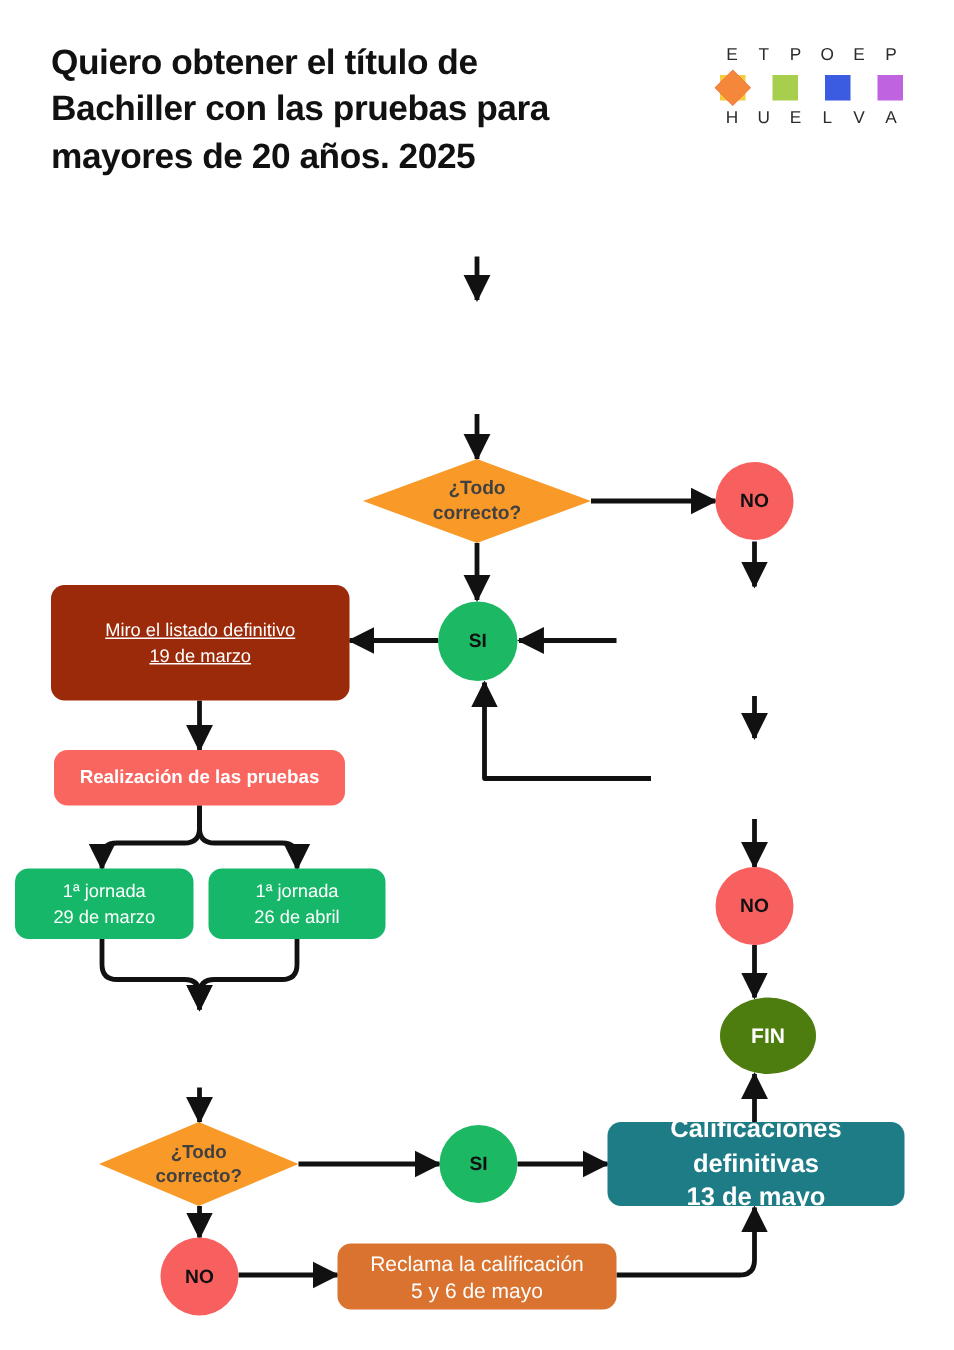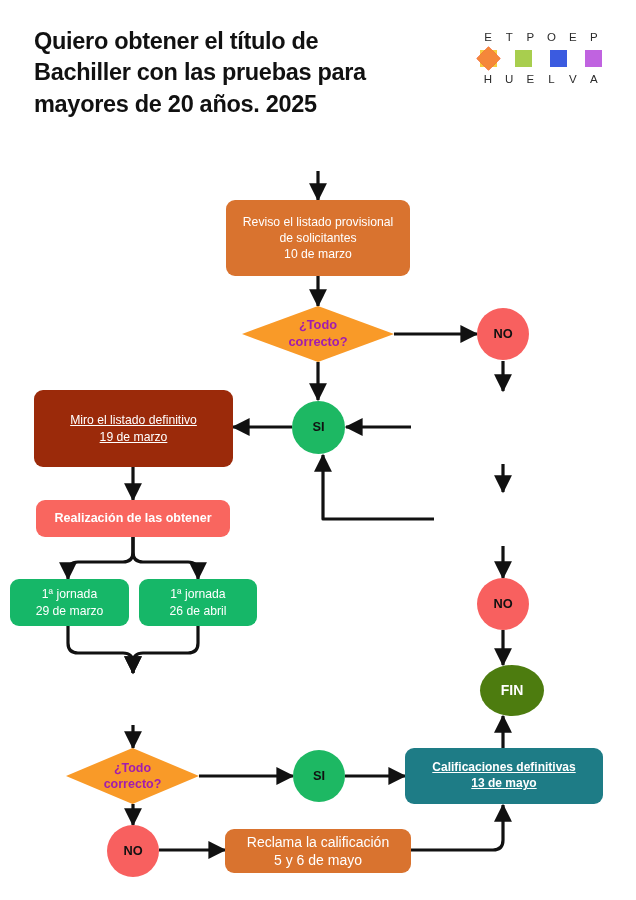--- a/index.html
+++ b/index.html
@@ -118,21 +118,21 @@
     clip-path: polygon(50% 0%, 100% 50%, 50% 100%, 0% 50%);
   }
   .diamond .dlabel {
     position: absolute;
     inset: 0;
     display: flex;
     align-items: center;
     justify-content: center;
     text-align: center;
     font-weight: bold;
-    color: #a21caf;
+    color: #404040;
     white-space: pre-line;
     line-height: 1.3;
   }
 </style>
 </head>
 <body>
 
 <div id="page">
 
   <div id="title">Quiero obtener el título de
@@ -214,25 +214,20 @@
 
       <path d="M159,850 L225,850"></path>
 
       <path d="M411,850 L493,850 Q503,850 503,840 L503,805"></path>
 
       <path d="M503,748 L503,716"></path>
     </g>
   </svg>
 
 
-  <div class="node n-rect" style="left:226px; top:200px; width:184px; height:76px; background:#D9732F;">
-    <span class="txt light" style="font-size:12.2px;">Reviso el listado provisional
-de  solicitantes
-10 de marzo</span>
-  </div>
 
   <div class="diamond" style="left:242px; top:306px; width:152px; height:56px;">
     <div class="dshape"></div>
     <div class="dlabel" style="font-size:12.8px;">¿Todo
 correcto?</div>
   </div>
 
   <div class="node n-circle" style="left:477px; top:308px; width:52px; height:52px; background:#F8605F;">
     <span class="txt bold" style="font-size:12.8px; color:#111111;">NO</span>
   </div>
@@ -242,21 +237,21 @@
   </div>
 
 
   <div class="node n-rect" style="left:34px; top:390px; width:199px; height:77px; background:#9B2A0A;text-decoration:underline;">
     <span class="txt light" style="font-size:12.2px;">Miro el listado definitivo
 19 de marzo</span>
   </div>
 
 
   <div class="node n-rect" style="left:36px; top:500px; width:194px; height:37px; background:#F9665F;">
-    <span class="txt bold" style="font-size:12.5px;">Realización de las obtener</span>
+    <span class="txt bold" style="font-size:12.5px;">Realización de las pruebas</span>
   </div>
 
   <div class="node n-rect" style="left:10px; top:579px; width:119px; height:47px; background:#16B768;">
     <span class="txt light" style="font-size:12.2px;">1ª jornada
 29 de marzo</span>
   </div>
 
   <div class="node n-rect" style="left:139px; top:579px; width:118px; height:47px; background:#16B768;">
     <span class="txt light" style="font-size:12.2px;">1ª jornada
 26 de abril</span>
@@ -275,21 +270,21 @@
     <div class="dshape"></div>
     <div class="dlabel" style="font-size:12.5px;">¿Todo
 correcto?</div>
   </div>
 
   <div class="node n-circle" style="left:293px; top:750px; width:52px; height:52px; background:#1DB863;">
     <span class="txt bold" style="font-size:12.8px; color:#111111;">SI</span>
   </div>
 
   <div class="node n-rect" style="left:405px; top:748px; width:198px; height:56px; background:#1E7C86;">
-    <span class="txt bold" style="font-size:12px;text-decoration:underline;">Calificaciones definitivas
+    <span class="txt bold" style="font-size:17px;">Calificaciones definitivas
 13 de mayo</span>
   </div>
 
   <div class="node n-circle" style="left:107px; top:825px; width:52px; height:52px; background:#F8605F;">
     <span class="txt bold" style="font-size:12.8px; color:#111111;">NO</span>
   </div>
 
   <div class="node n-rect" style="left:225px; top:829px; width:186px; height:44px; background:#D9732F;">
     <span class="txt light" style="font-size:14px;text-align:center;">Reclama la calificación
 5 y 6 de mayo</span>

